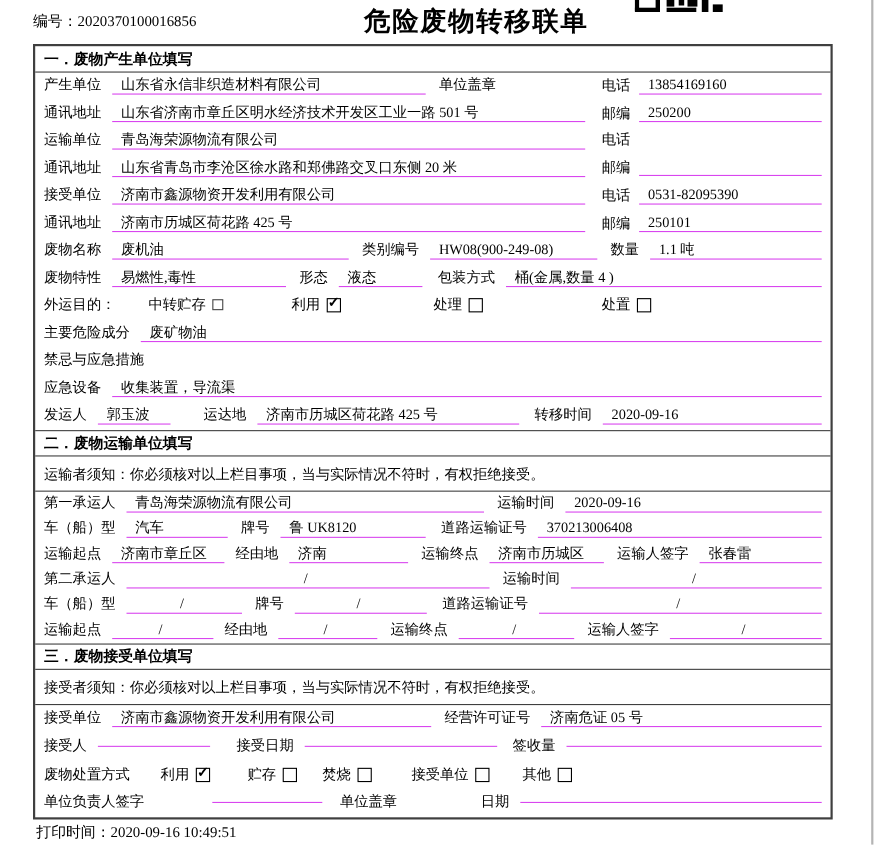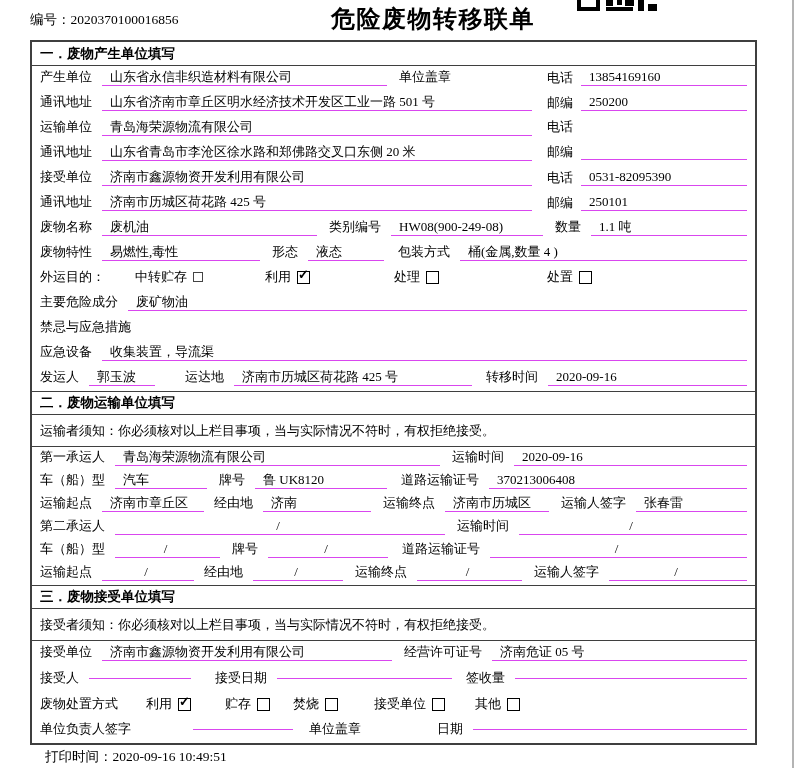--- a/index.html
+++ b/index.html
@@ -46,21 +46,21 @@
   .rgrp .lbl{margin-right:8px;}
   .rgrp .fld{flex:1 1 auto;}
   .cb{
     display:inline-block;width:11px;height:11px;border:1.3px solid #000;
     position:relative;margin:0 0 0 6px;vertical-align:-1px;flex:none;
   }
   .cb.small{width:8px;height:8px;border-width:1px;border-color:#444;}
   .cb.checked::after{
     content:"\2713";position:absolute;top:-5px;left:0;font-size:13px;font-weight:bold;
   }
-  .print-line{position:absolute;left:33px;top:748px;font-size:13.5px;white-space:nowrap;margin-left:12px;}
+  .print-line{position:absolute;left:33px;top:748px;font-size:13.5px;white-space:nowrap;}
   .ml{margin-left:12px;}
 </style>
 </head>
 <body>
 
 <div class="serial">
   <span>编号：</span><span>2020370100016856</span>
 </div>
 <div class="title">危险废物转移联单</div>
 

